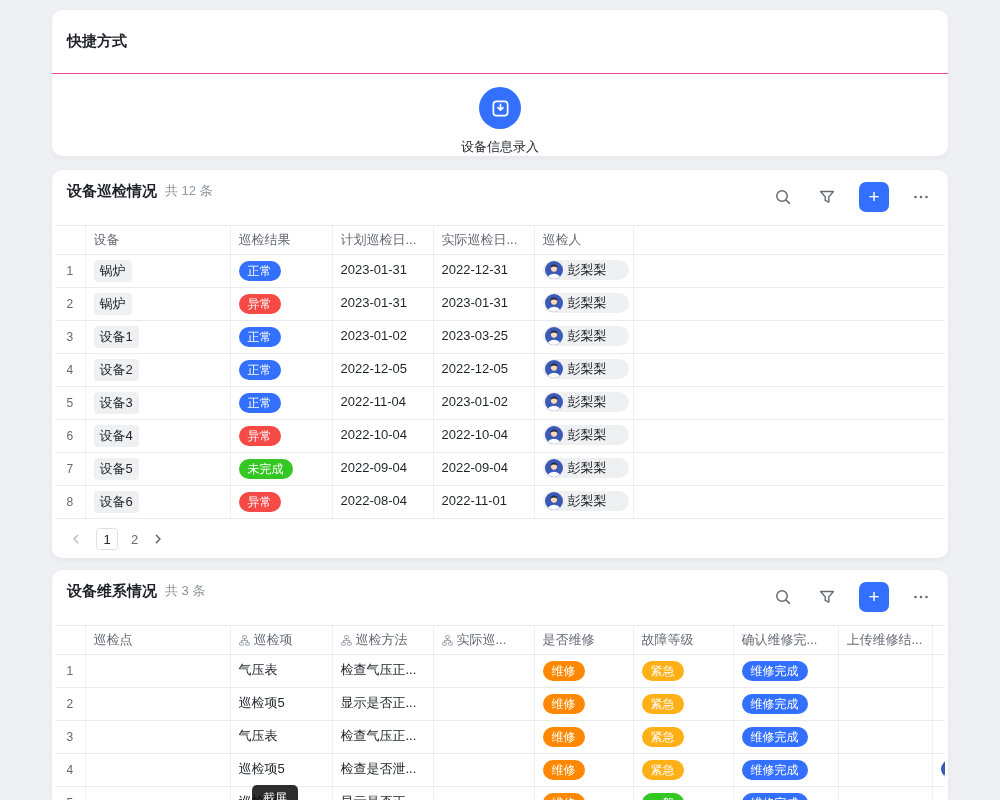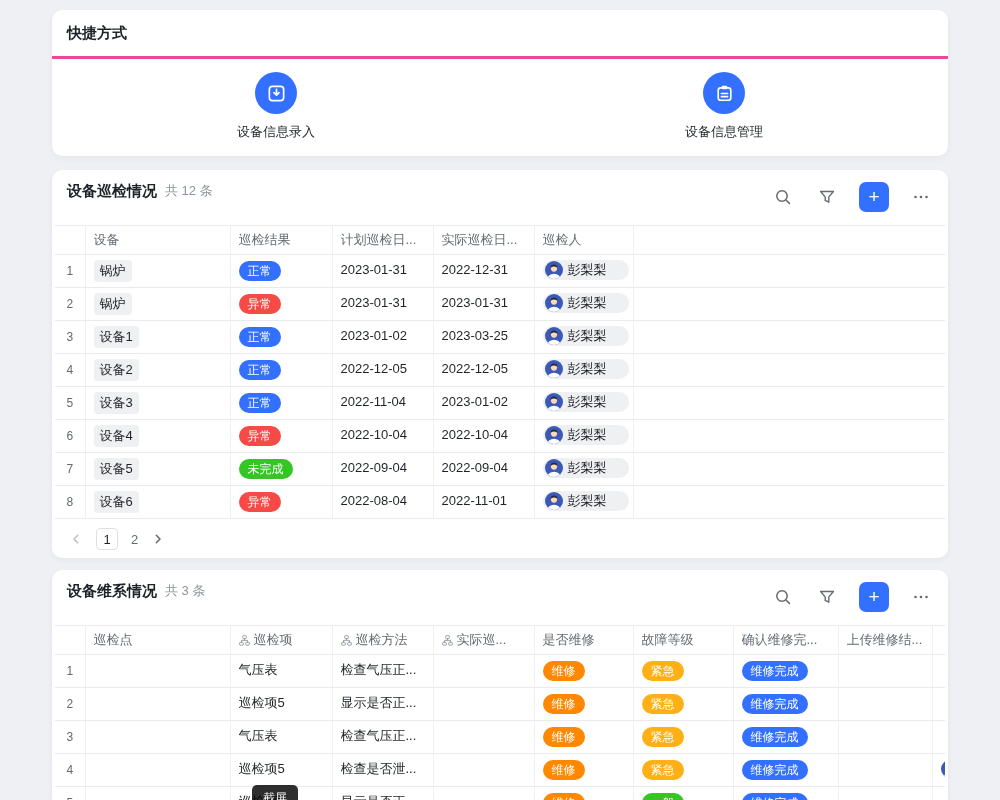--- a/index.html
+++ b/index.html
@@ -5,22 +5,22 @@
   *{box-sizing:border-box;margin:0;padding:0}
   html,body{width:1000px;height:800px;overflow:hidden}
   body{position:relative;background:#eef0f4;font-family:"Liberation Sans",sans-serif;color:#1f2329;}
   .card{position:absolute;left:52px;width:896px;background:#fff;border-radius:10px;
         box-shadow:0 2px 6px rgba(31,35,41,.05);overflow:hidden;}
   #card-shortcuts{top:10px;height:146px;}
   #card-inspection{top:170px;height:388px;}
   #card-maintenance{top:570px;height:262px;}
 
   
-  .sc-head{height:49px;display:flex;align-items:center;padding:0 15px;
-           border-bottom:3px solid #ec4899;font-size:15px;font-weight:bold;}
+  .sc-head{height:64px;display:flex;align-items:center;padding:0 15px;
+           border-bottom:1px solid #ec4899;font-size:15px;font-weight:bold;}
   .sc-row{display:flex;padding-top:13px;justify-content:center;}
   .shortcut{flex:1;display:flex;flex-direction:column;align-items:center;cursor:pointer;}
   .sc-circle{width:42px;height:42px;border-radius:50%;display:flex;align-items:center;justify-content:center;}
   .sc-label{margin-top:9px;font-size:13px;color:#1f2329;}
 
   
   .sec-head{height:55px;display:flex;align-items:flex-start;padding:12px 15px;}
   .sec-title{font-size:15px;font-weight:bold;}
   .sec-count{margin-left:8px;font-size:13px;color:#8f959e;font-weight:normal;}
   .toolbar{margin-left:auto;display:flex;align-items:center;gap:20px;}
@@ -62,30 +62,20 @@
   <div class="sc-head">快捷方式</div>
   <div class="sc-row" id="shortcuts-row">
       <div class="shortcut">
         <div class="sc-circle" style="background:#3370ff">
           <svg width="21" height="21" viewBox="0 0 20 20" fill="none">
             <rect x="3.2" y="3.2" width="13.6" height="13.6" rx="3" stroke="#fff" stroke-width="1.6"></rect>
             <path d="M10 6v5.2M7.6 9.2l2.4 2.4 2.4-2.4" stroke="#fff" stroke-width="1.6" stroke-linecap="round" stroke-linejoin="round"></path>
           </svg>
         </div>
         <div class="sc-label">设备信息录入</div>
-      </div>
-      <div class="shortcut">
-        <div class="sc-circle" style="background:#3370ff">
-          <svg width="21" height="21" viewBox="0 0 20 20" fill="none">
-            <rect x="4" y="4.6" width="12" height="11.8" rx="2.4" stroke="#fff" stroke-width="1.6"></rect>
-            <rect x="7.3" y="2.6" width="5.4" height="3.4" rx="1.1" fill="#fff"></rect>
-            <path d="M7 10h6M7 13h6" stroke="#fff" stroke-width="1.5" stroke-linecap="round"></path>
-          </svg>
-        </div>
-        <div class="sc-label">设备信息管理</div>
       </div>
     </div>
 </div>
 
 <div class="card" id="card-inspection">
   <div class="sec-head">
     <span class="sec-title">设备巡检情况</span>
     <span class="sec-count">共 12 条</span>
     <div class="toolbar">
       <span class="tb-icon">

